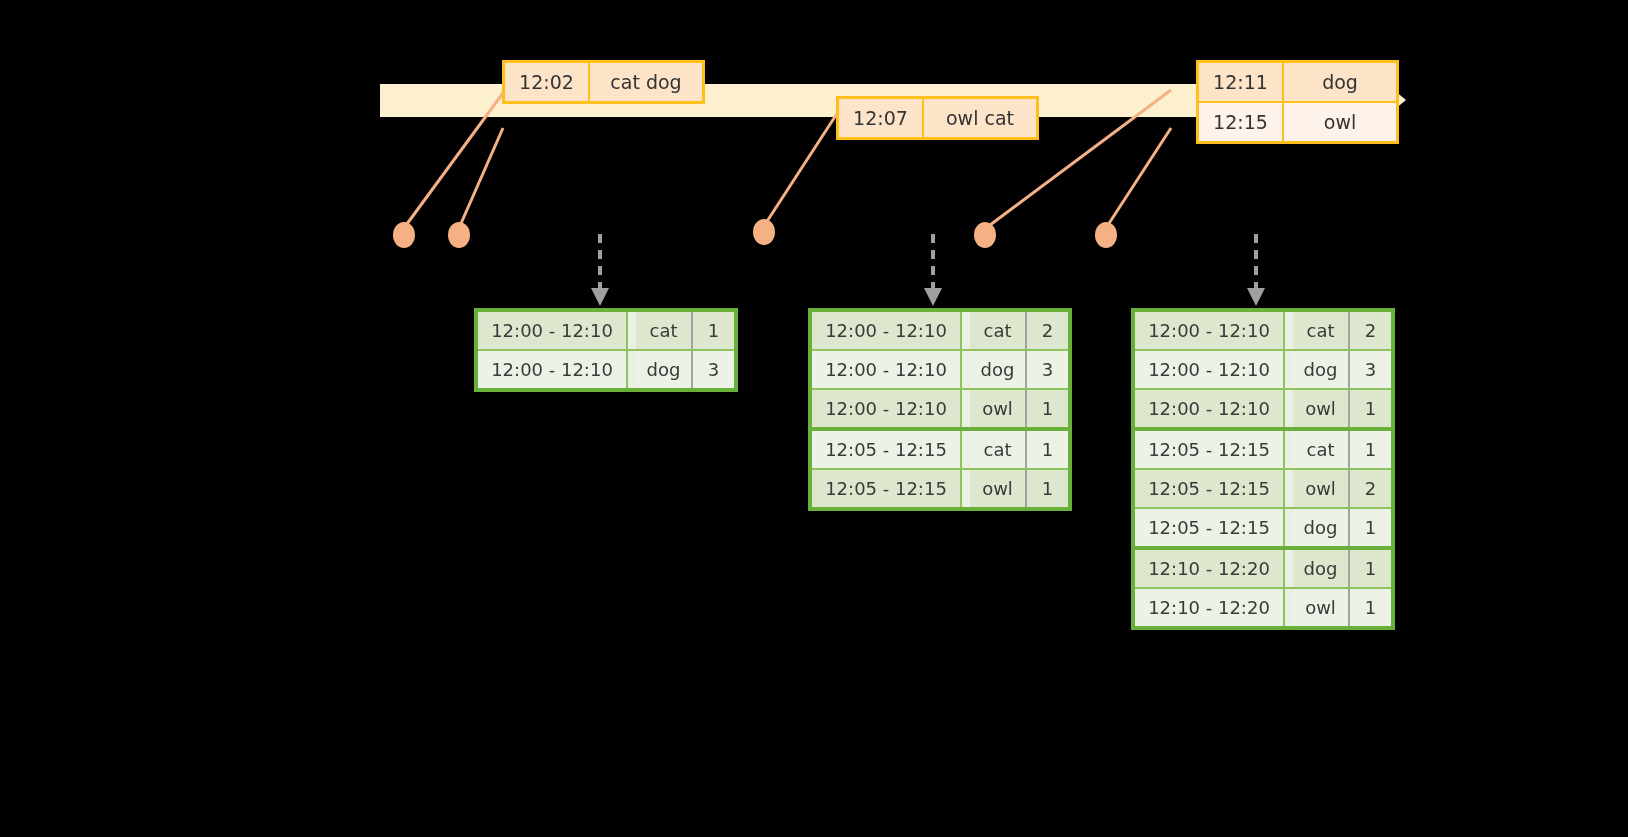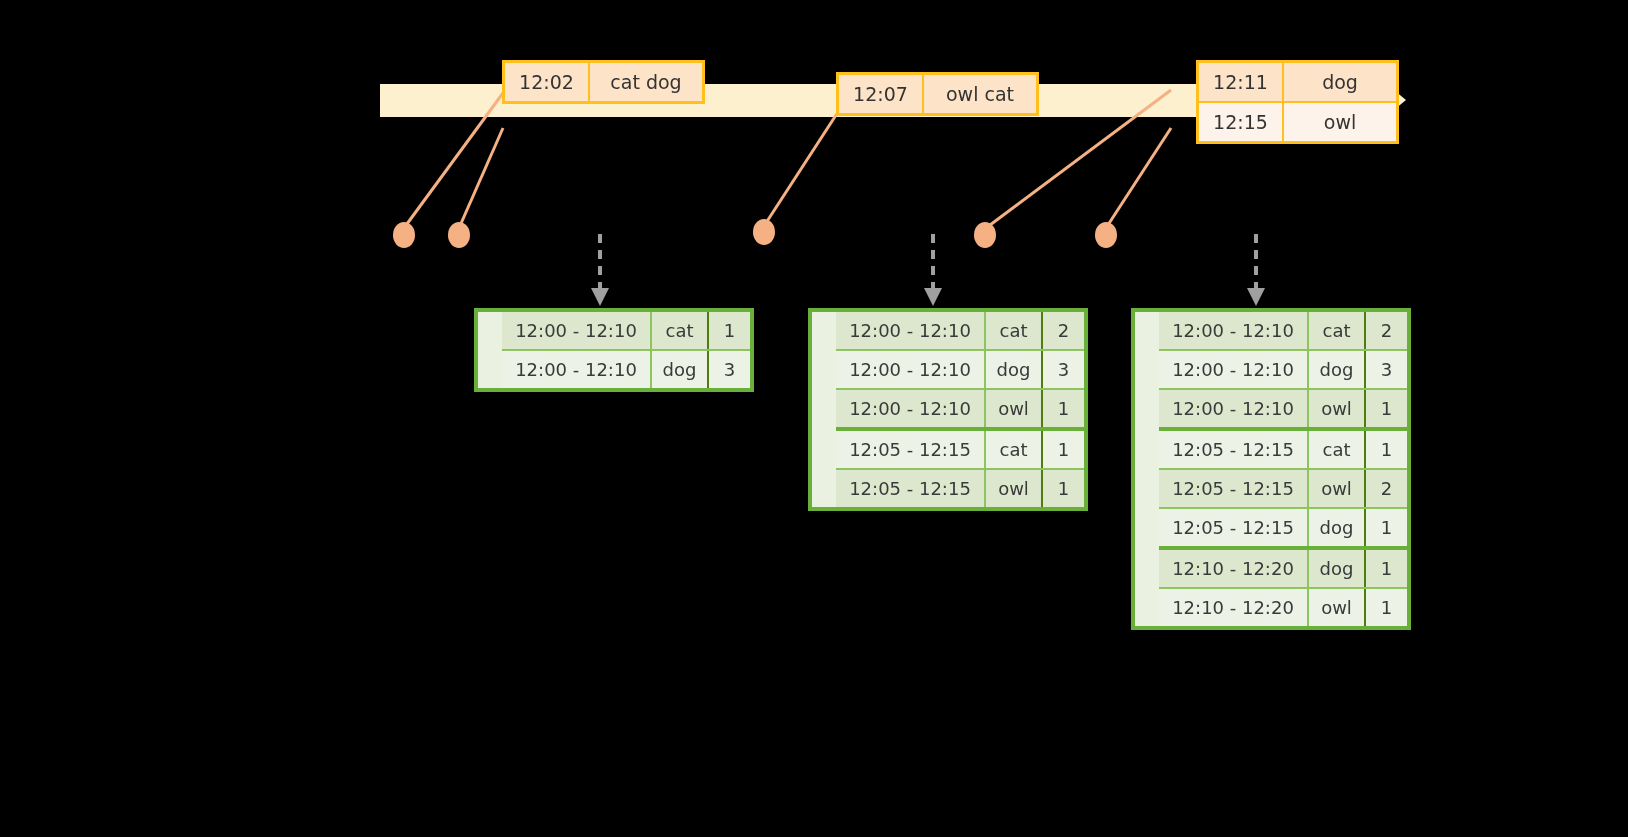--- a/index.html
+++ b/index.html
@@ -74,21 +74,21 @@
     align-items: center;
     justify-content: center;
     font-size: 19px;
     color: #333333;
     background: #fdf3ea;
     box-sizing: border-box;
     text-align: right;
   }
 
   #event-box-1 { left: 502px; top: 60px; }
-  #event-box-2 { left: 836px; top: 72px; }
+  #event-box-2 { left: 836px; top: 96px; }
   #event-box-3 { left: 1196px; top: 60px; }
 
   
   #connectors {
     position: absolute;
     left: 0;
     top: 0;
     width: 1628px;
     height: 837px;
     pointer-events: none;
@@ -100,21 +100,20 @@
     border-radius: 50%;
     background: #f5b183;
   }
 
   
   .result-table {
     position: absolute;
     border: 4px solid #69b03b;
     box-sizing: border-box;
     background: #eaf1e1;
-    padding-left: 24px;
   }
   .rt-row {
     display: flex;
     align-items: stretch;
     height: 37px;
     border-bottom: 2px solid #8dc45f;
   }
   .rt-row:last-child { border-bottom: none; }
   .rt-row.group-end { border-bottom: 4px solid #69b03b; }
   .rt-window {
@@ -127,22 +126,23 @@
     border-right: 2px solid #8dc45f;
     box-sizing: border-box;
   }
   .rt-word {
     width: 57px;
     display: flex;
     align-items: center;
     justify-content: center;
     font-size: 18px;
     color: #3a3a3a;
-    border-right: 2px solid #4d7c0f;
-    box-sizing: border-box;
+    border-right: 2px solid #a3a3a3;
+    box-sizing: border-box;
+    margin-left: 8px;
   }
   .rt-count {
     width: 41px;
     display: flex;
     align-items: center;
     justify-content: center;
     font-size: 18px;
     color: #3a3a3a;
     box-sizing: border-box;
   }

